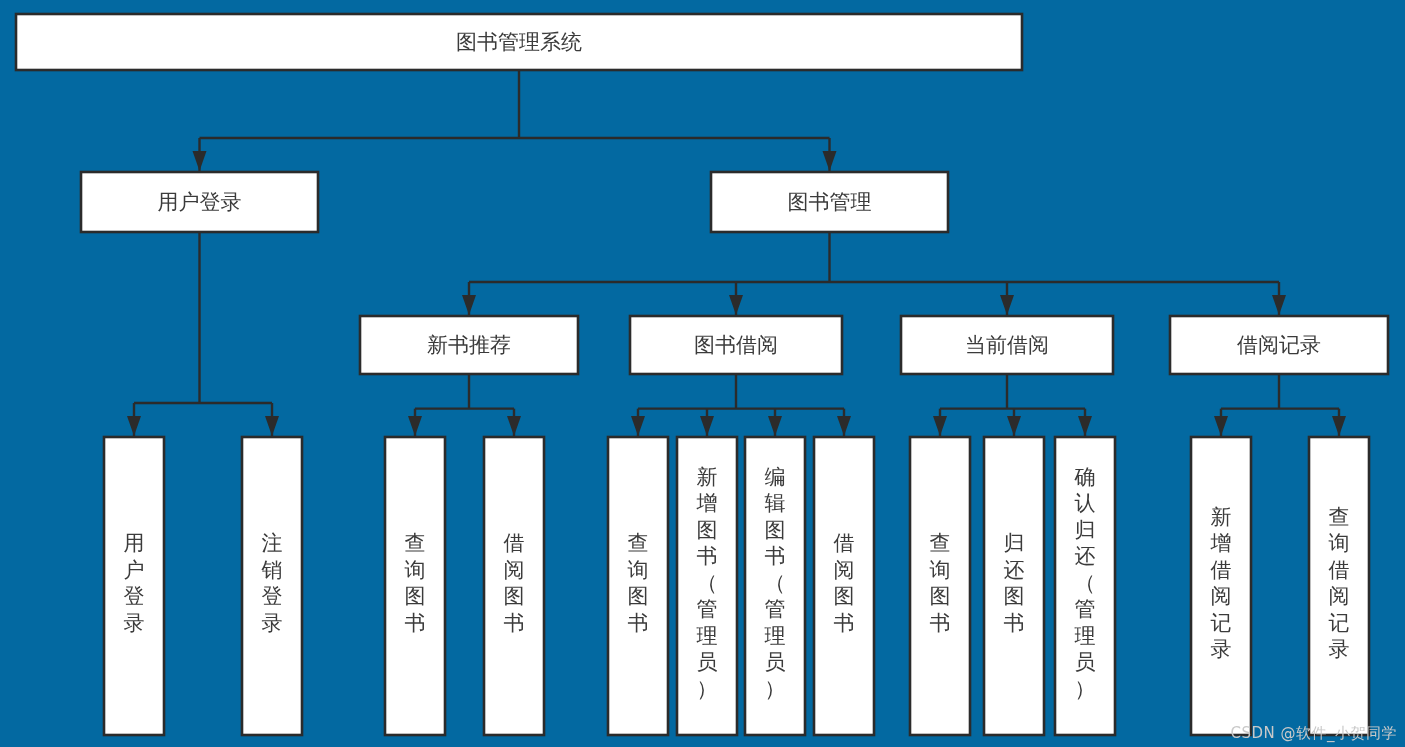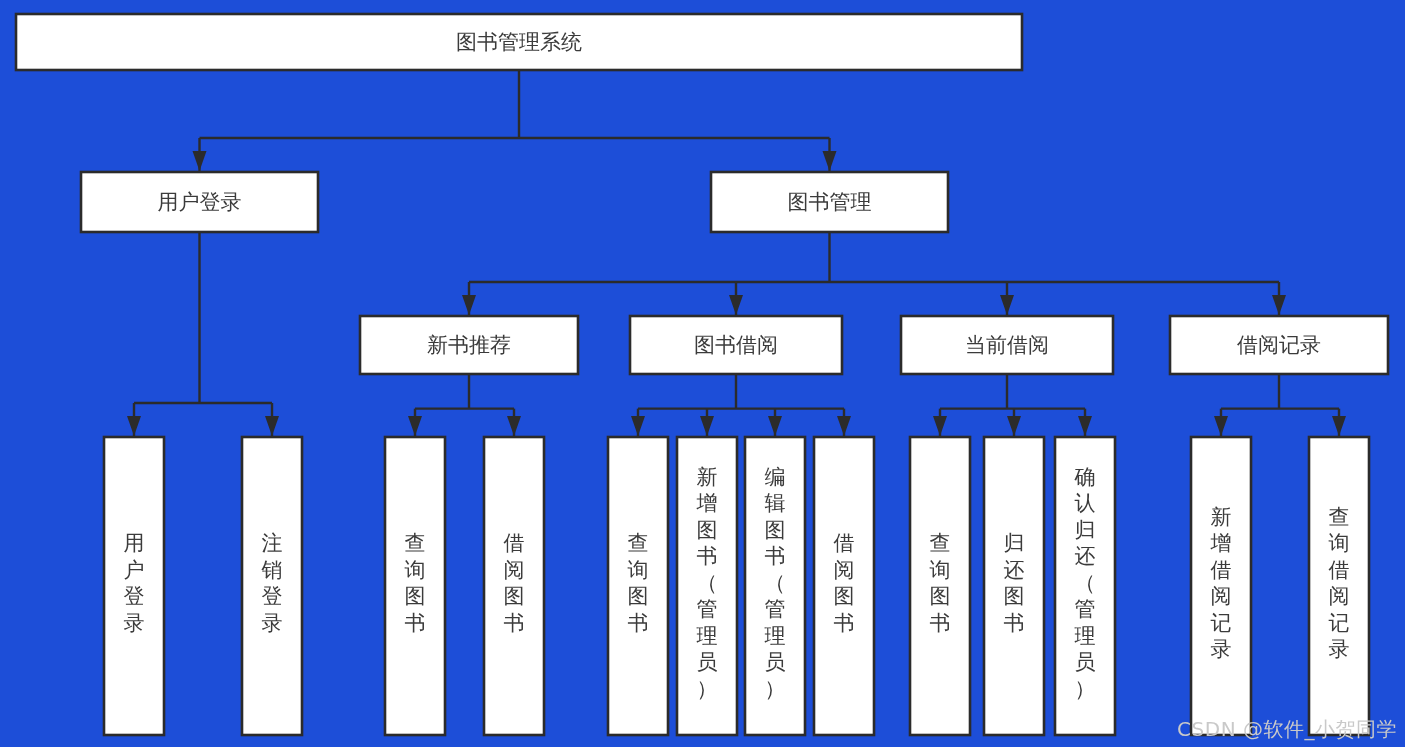--- a/index.html
+++ b/index.html
@@ -10,21 +10,21 @@
   body {
     width: 1405px;
     height: 747px;
     font-family: "DejaVu Sans", "Liberation Sans", sans-serif;
     overflow: hidden;
   }
   #diagram-root {
     position: relative;
     width: 1405px;
     height: 747px;
-    background: #1d4ed8;
+    background: #0369a1;
   }
   svg.diagram-canvas {
     position: absolute;
     top: 0;
     left: 0;
     width: 1405px;
     height: 747px;
     display: block;
   }
   .node-box {
@@ -53,21 +53,21 @@
     font-family: "DejaVu Sans", "Liberation Sans", sans-serif;
     font-size: 21px;
     fill: #3b3b3b;
     text-anchor: middle;
   }
   .watermark-text {
     position: absolute;
     right: 8px;
     bottom: 4px;
     font-family: "DejaVu Sans", "Liberation Sans", sans-serif;
-    font-size: 20px;
+    font-size: 15px;
     color: #c9c9c9;
     white-space: nowrap;
     letter-spacing: 0.5px;
     user-select: none;
   }
 </style>
 </head>
 <body>
 
 <div id="diagram-root">

